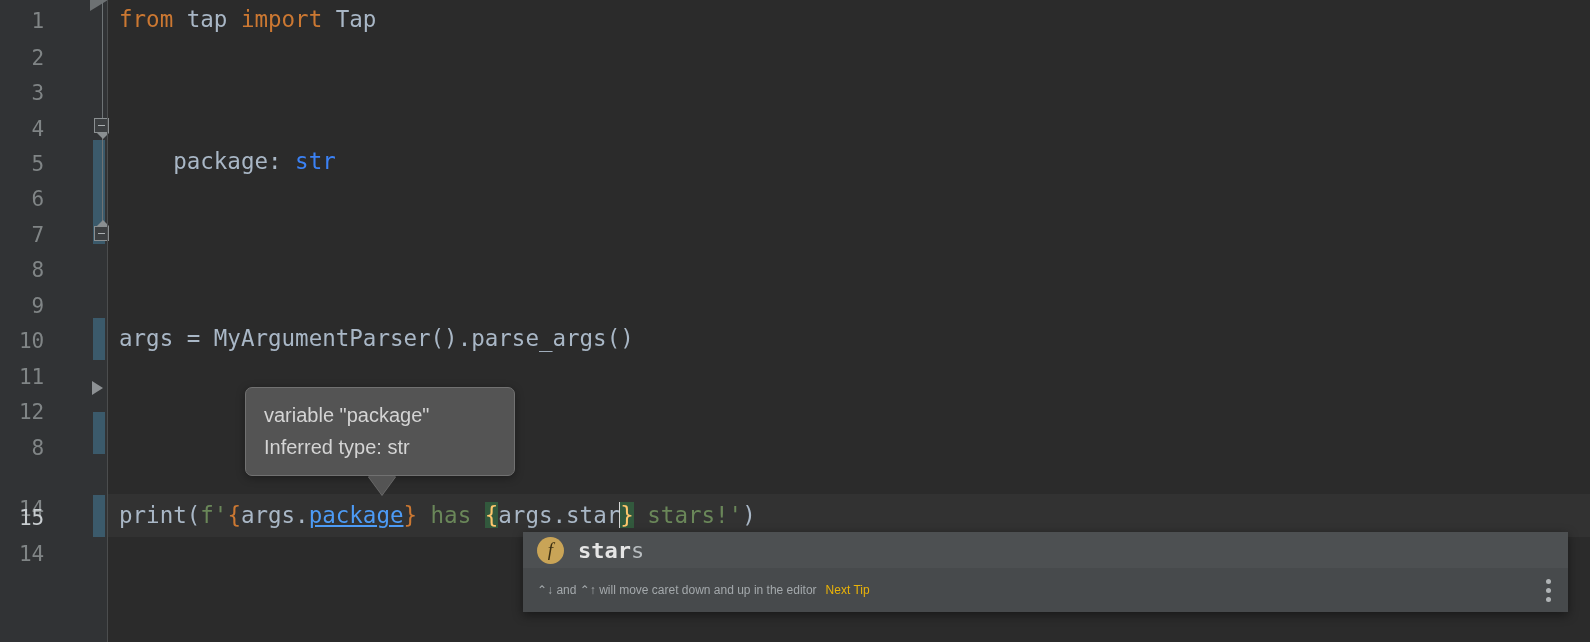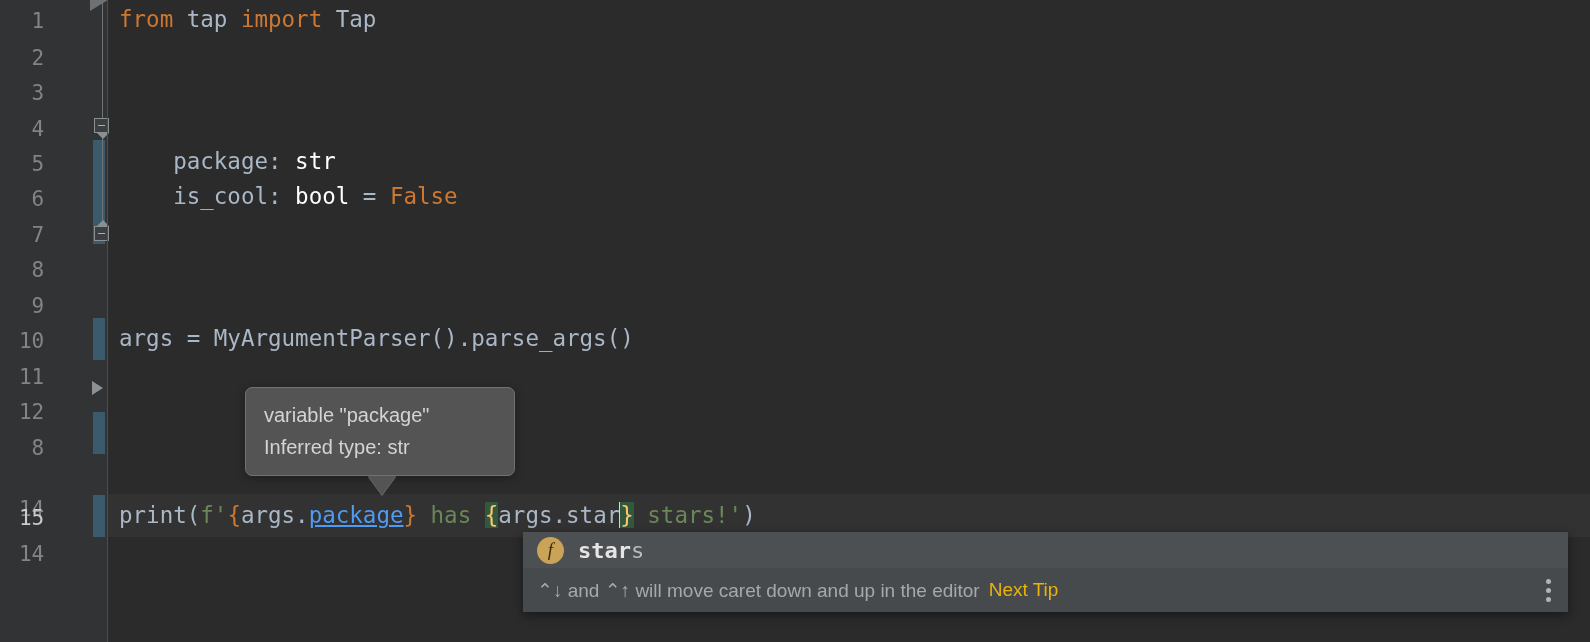--- a/index.html
+++ b/index.html
@@ -80,21 +80,21 @@
     font-family:"DejaVu Sans Mono", monospace;
     font-size:22.5px;white-space:pre;
     color:#a9b7c6;
   }
   .line .txt{padding-left:11px;display:inline-block;}
   .curline-hl{
     position:absolute;left:-108px;right:0;height:43px;background:#323232;
   }
   .kw{color:#cc7832;}
   .ident{color:#a9b7c6;}
-  .type{color:#ffffff;}
+  .type{color:#3b82f6;}
   .num{color:#6897bb;}
   .str{color:#6a8759;}
   .strbrace{color:#cc7832;}
   .link{color:#4d9bf5;text-decoration:underline;}
   .hl-brace{color:#ffc66d;background:#32593d;}
   .caret{
     display:inline-block;width:2px;height:26px;background:#d6d6d6;
     vertical-align:-5px;margin:0 -1px;
   }
 
@@ -140,21 +140,21 @@
   }
   .popup-label .match{color:#e5e5e5;font-weight:bold;}
   .popup-tail{color:#b8bdc0;}
   .popup-right{
     margin-left:auto;font-family:"DejaVu Sans Mono", monospace;
     font-size:22px;color:#9ba0a3;padding-right:16px;
   }
   .tipbar{
     position:relative;height:44px;background:#474a4c;
     display:flex;align-items:center;padding:0 0 0 14px;box-sizing:border-box;
-    font-family:"Liberation Sans", sans-serif;font-size:19px;color:#a4a9ac;
+    font-family:"Liberation Sans", sans-serif;font-size:12px;color:#a4a9ac;
   }
   .tipbar .nexttip{color:#eab308;margin-left:9px;cursor:pointer;}
   .kebab{
     margin-left:auto;margin-right:17px;display:flex;flex-direction:column;
     gap:4px;align-items:center;cursor:pointer;
   }
   .kebab i{width:5px;height:5px;border-radius:50%;background:#b0b4b6;display:block;}
 </style>
 </head>
 <body>
@@ -203,21 +203,20 @@
   </div>
   <div class="gutter-sep"></div>
 
   <div class="code">
 
     <div class="line" style="top:-2px;"><span class="txt"><span class="kw">from</span><span class="ident"> tap </span><span class="kw">import</span><span class="ident"> Tap</span></span></div>
 
 
     <div class="line" style="top:140px;"><span class="txt"><span class="ident">    package: </span><span class="type">str</span></span></div>
 
-    <div class="line" style="top:175px;"><span class="txt"><span class="ident">    is_cool: </span><span class="type">bool</span><span class="ident"> = </span><span class="kw">False</span></span></div>
 
 
     <div class="line" style="top:317px;"><span class="txt"><span class="ident">args = MyArgumentParser().parse_args()</span></span></div>
 
     <div class="line" style="top:494px;"><span class="txt"><span class="ident">print(</span><span class="str">f'</span><span class="strbrace">{</span><span class="ident">args.</span><span class="link">package</span><span class="strbrace">}</span><span class="str"> has </span><span class="hl-brace">{</span><span class="ident">args.star</span><span class="caret"></span><span class="hl-brace">}</span><span class="str"> stars!'</span><span class="ident">)</span></span></div>
 
   </div>
 
   <div class="tooltip">
     <div>variable "package"</div>

